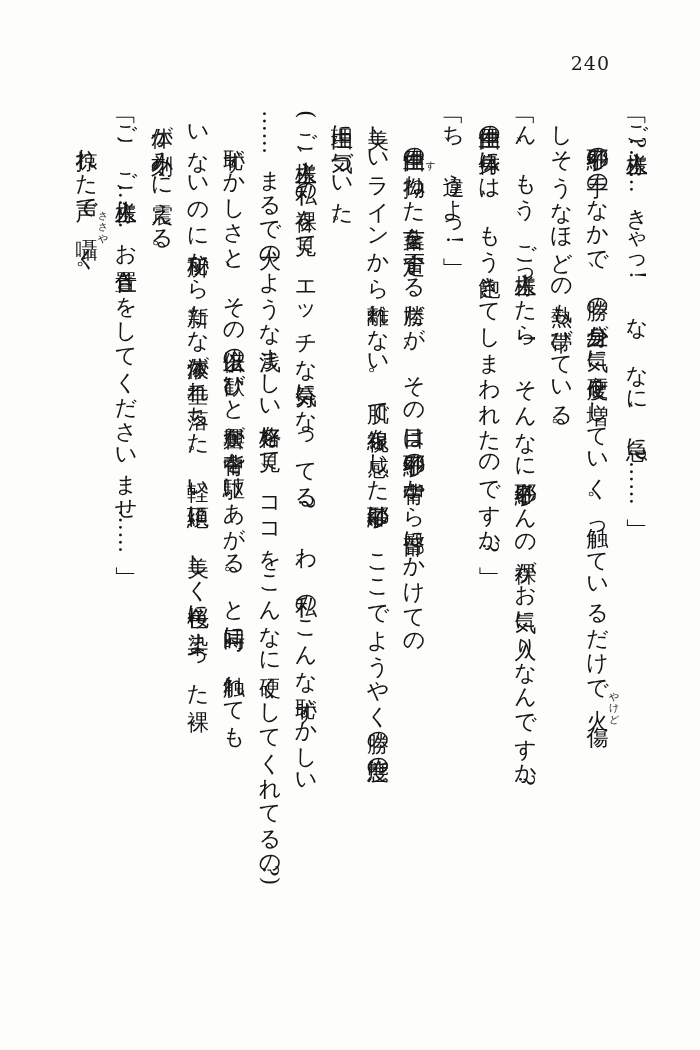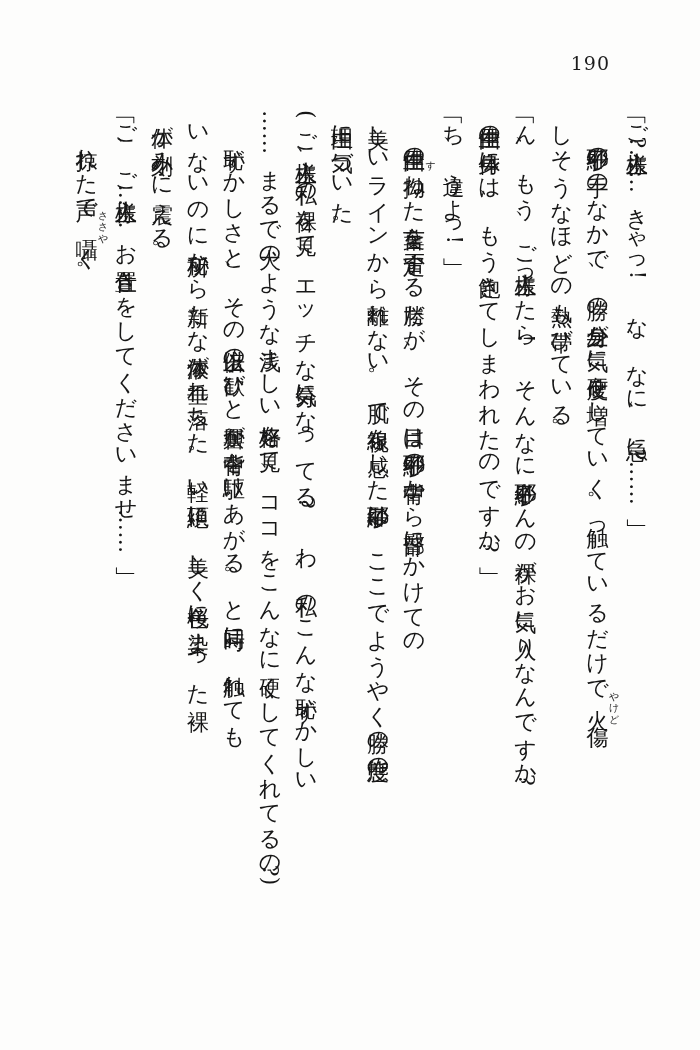--- a/index.html
+++ b/index.html
@@ -51,21 +51,21 @@
   ruby rt {
     font-size: 10px;
     letter-spacing: 0;
     color: #222;
   }
 </style>
 </head>
 <body>
 
 <div class="page">
-  <div class="page-number">190</div>
+  <div class="page-number">240</div>
   <div class="text-block" id="text-block">
       <p class="text-col">「ご主人様?……きゃっ!　な、なに、急に?……」</p>
       <p class="text-col indent">紗耶子の手のなかで、勝の分身が一気に硬度を増していく。触っているだけで<ruby>火傷<rt>やけど</rt></ruby></p>
       <p class="text-col">しそうなほどの熱も帯びている。</p>
       <p class="text-col">「ん、もう、ご主人様ったら!　そんなに紗耶子さんの裸がお気に入りなんですか?</p>
       <p class="text-col">由佳里の身体には、もう飽きてしまわれたのですか?」</p>
       <p class="text-col">「ち、違うよっ!」</p>
       <p class="text-col indent">由佳里の<ruby>拗<rt>す</rt></ruby>ねた言葉を否定する勝だが、その目は紗耶子の背中から臀部にかけての</p>
       <p class="text-col">美しいラインから離れない。肌で視線を感じた紗耶子は、ここでようやく勝の態度の</p>
       <p class="text-col">理由に気づいた。</p>

